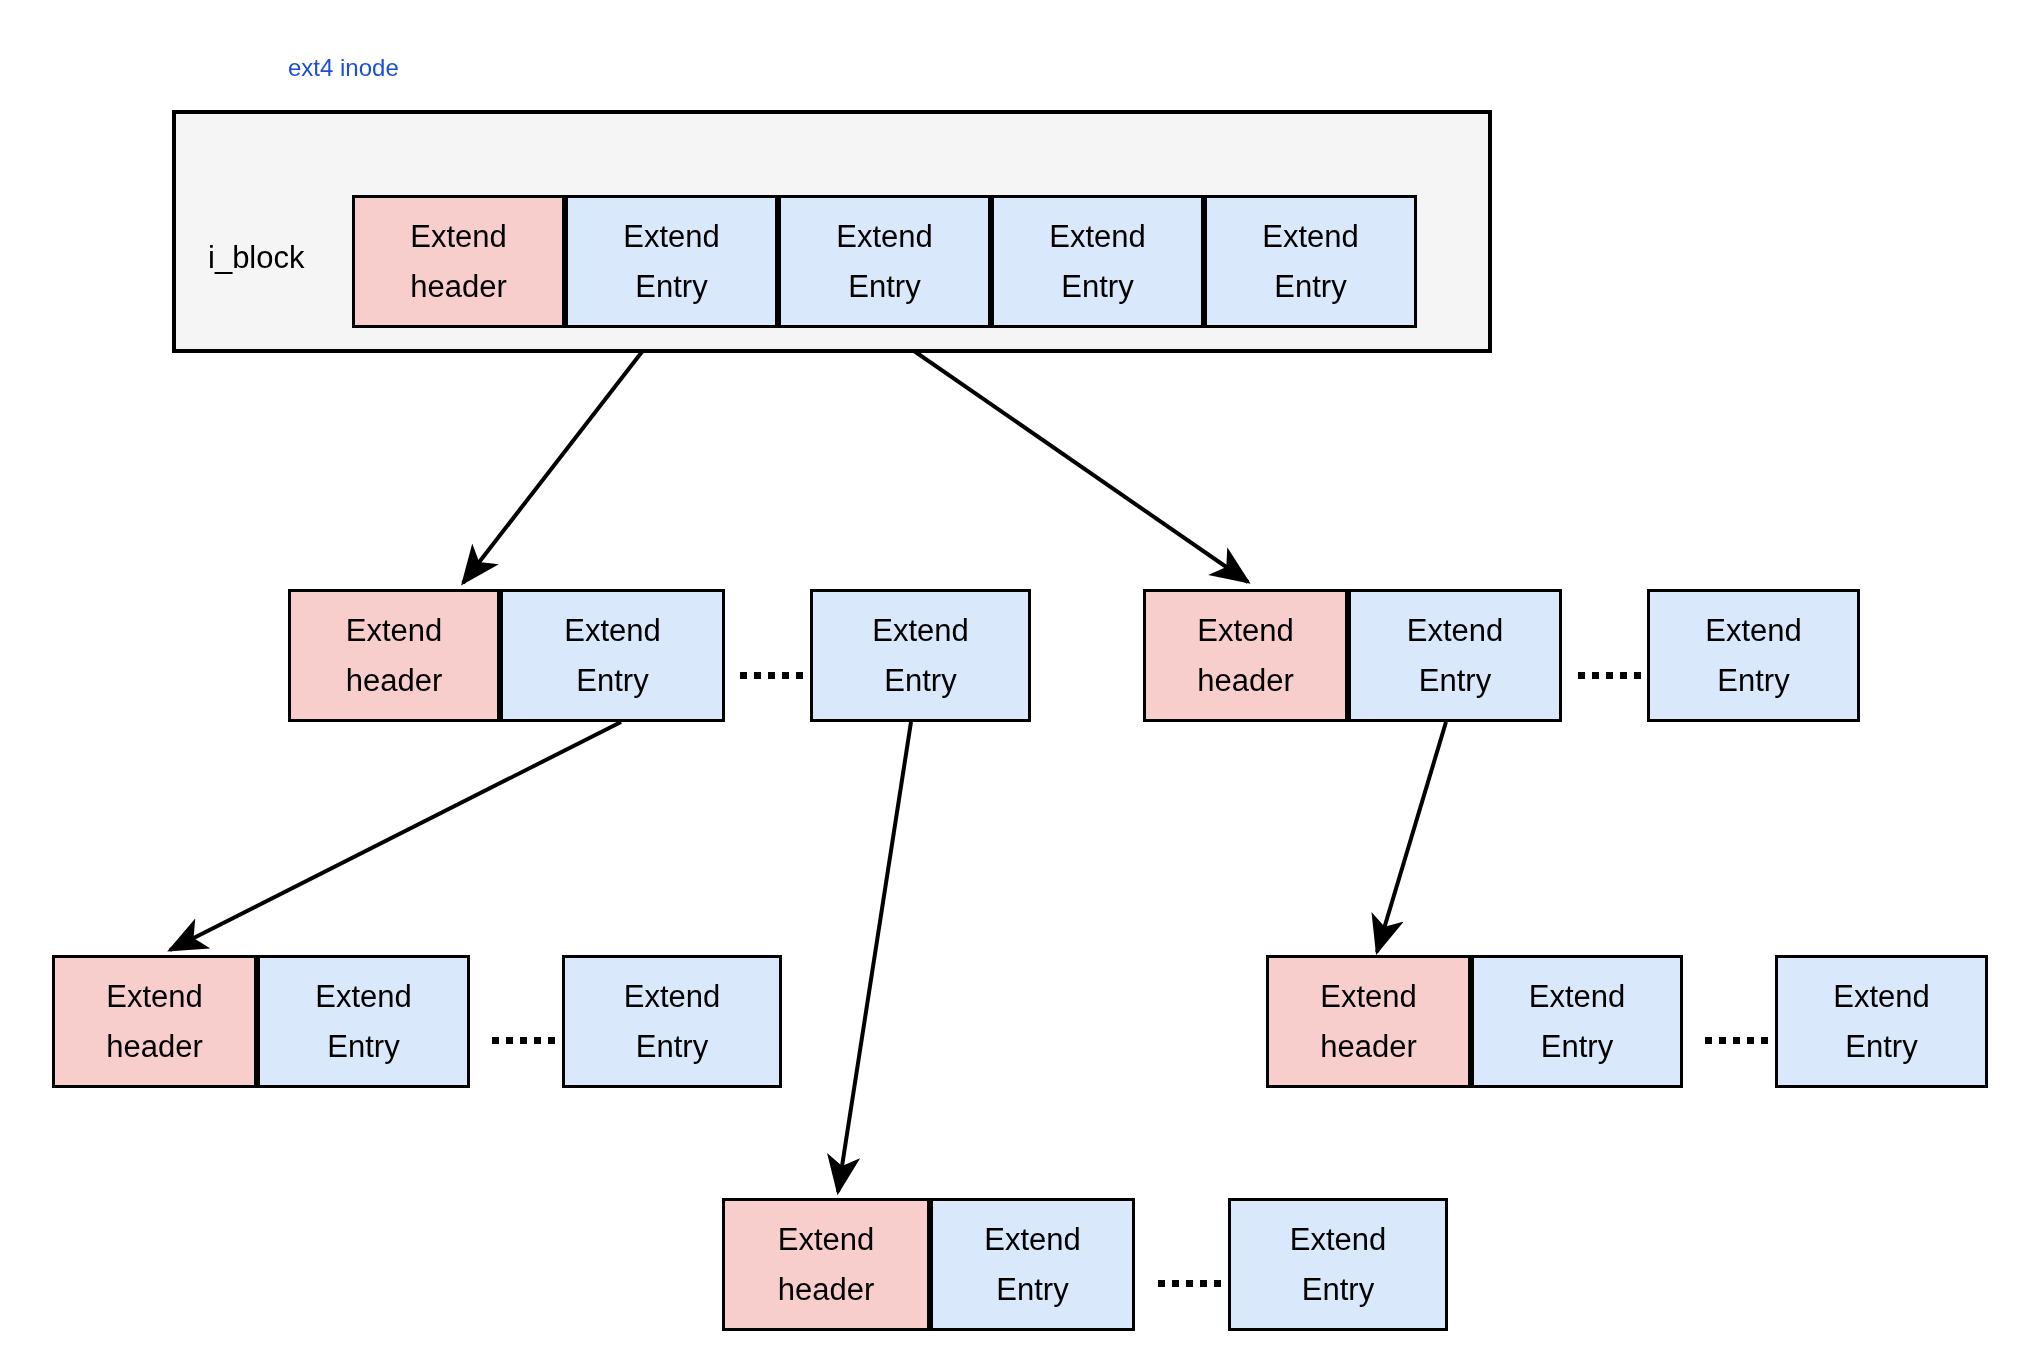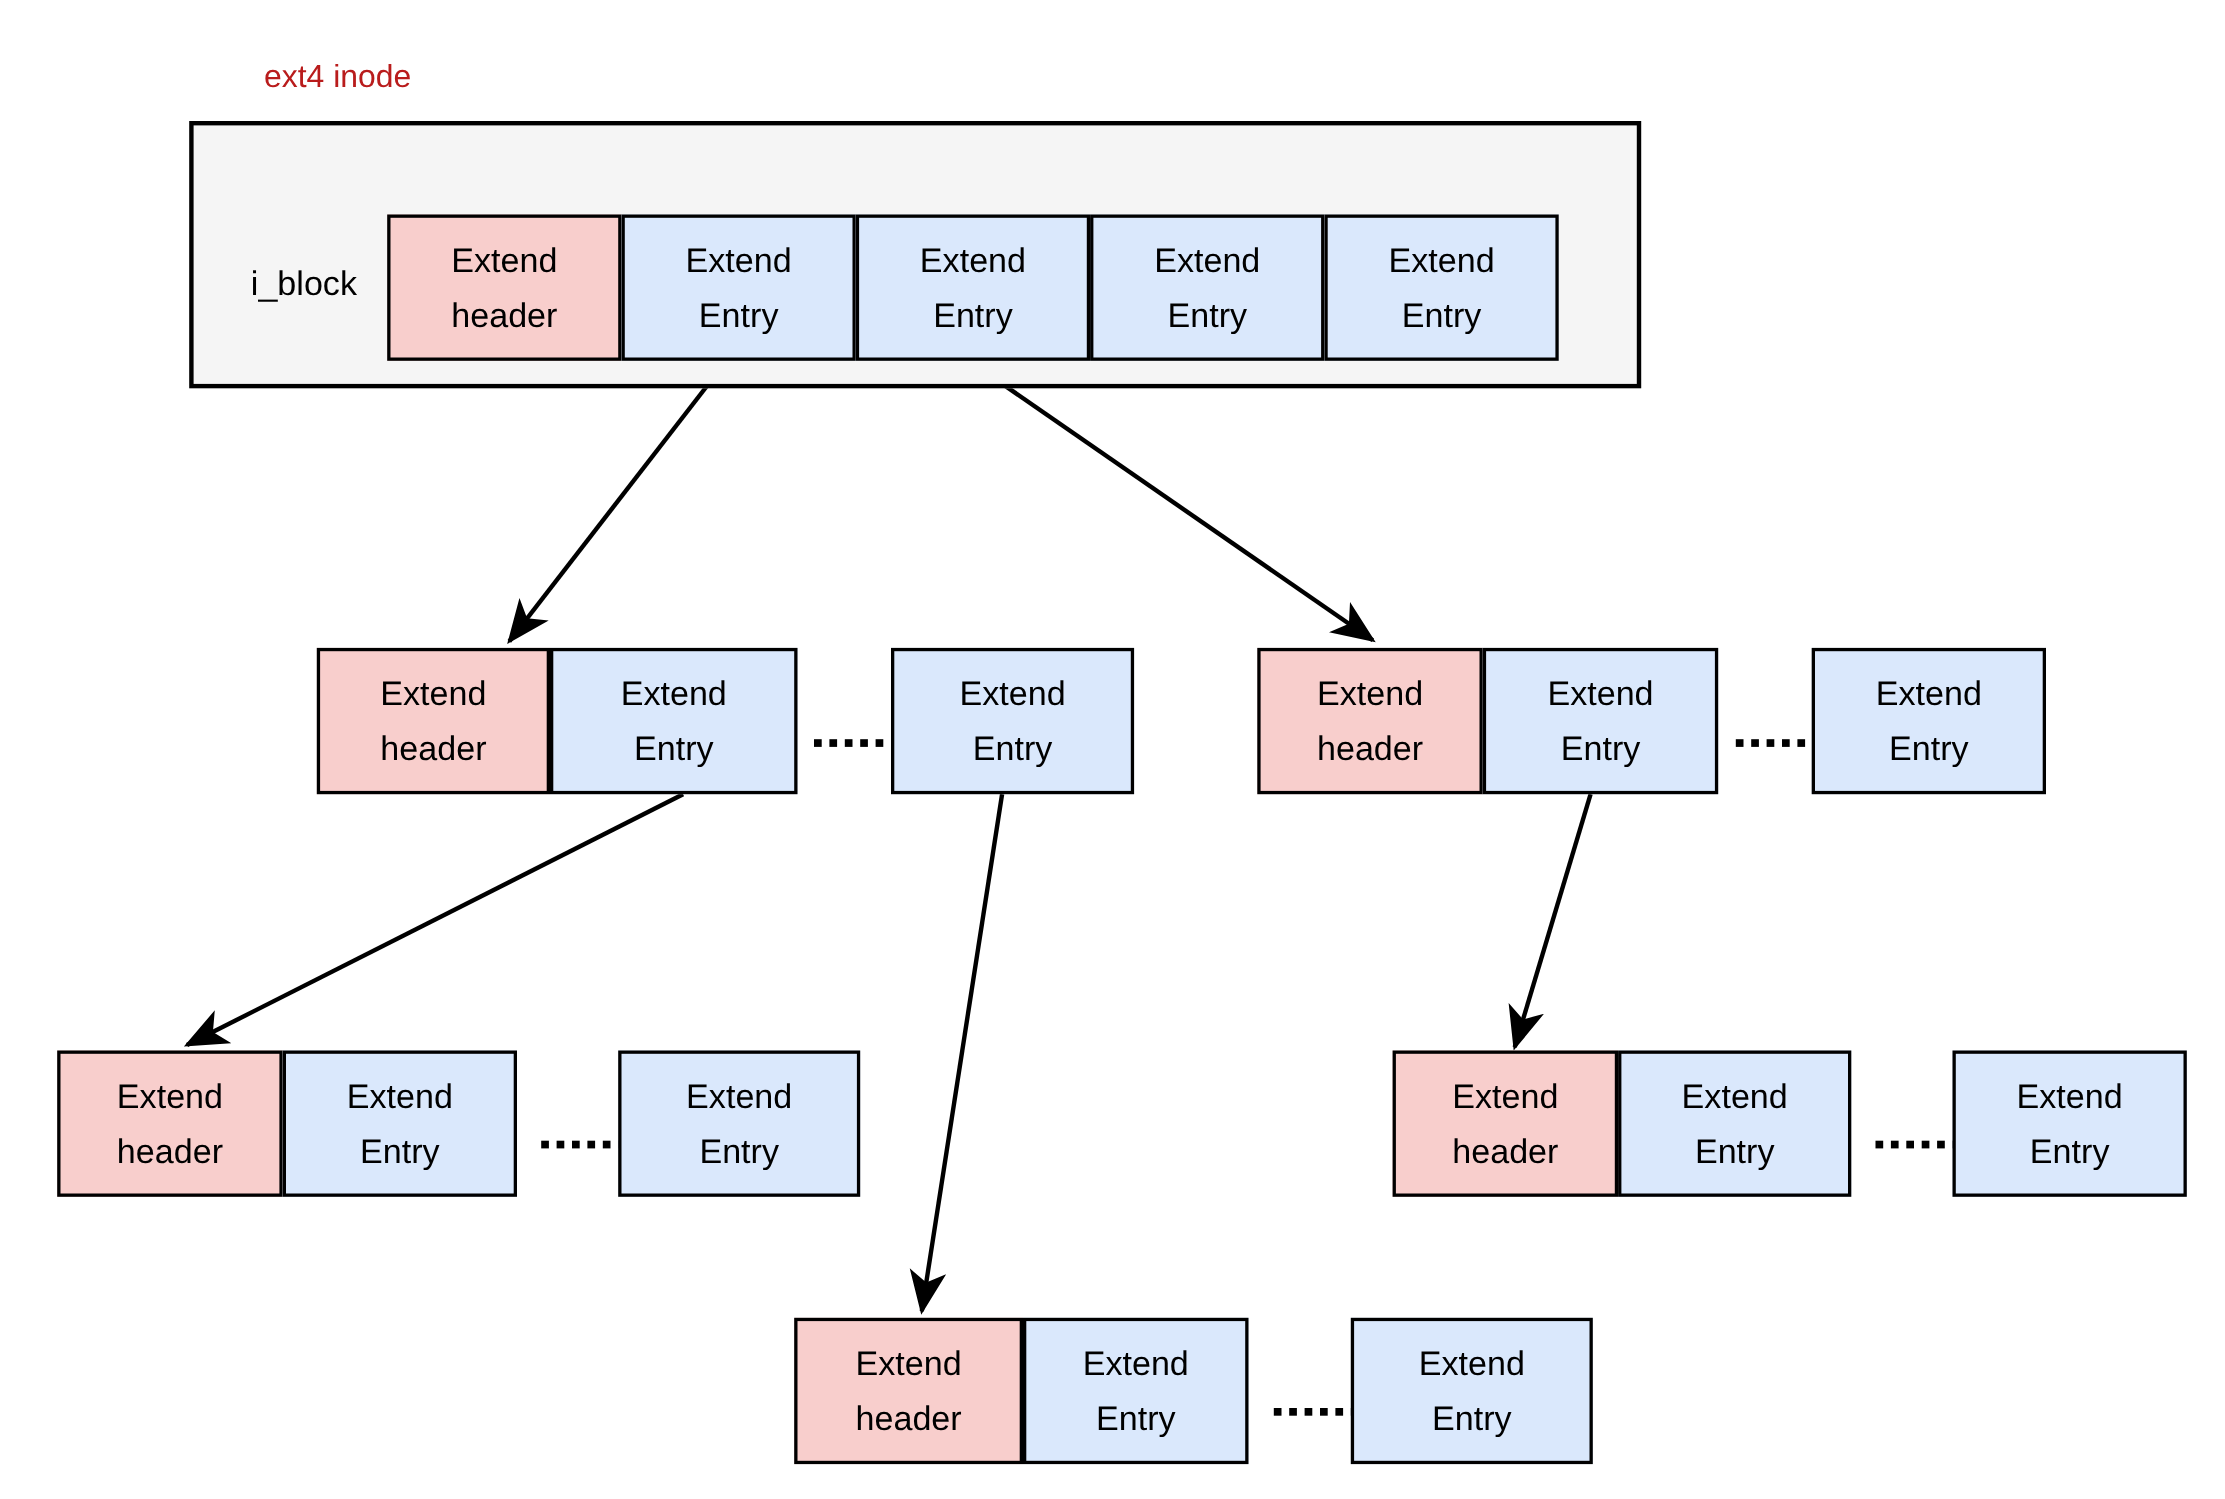--- a/index.html
+++ b/index.html
@@ -20,43 +20,43 @@
   #edges {
     position: absolute;
     left: 0;
     top: 0;
     width: 2023px;
     height: 1363px;
     pointer-events: none;
   }
   .node-label {
     position: absolute;
-    font-size: 29px;
-    color: #b91c1c;
+    font-size: 24px;
+    color: #1d4ed8;
     white-space: nowrap;
     line-height: 1.1;
+    margin-left: 48px;
   }
   
   .inode-box {
     position: absolute;
     left: 172px;
     top: 110px;
     width: 1320px;
     height: 243px;
     background: #f5f5f5;
     border: 4px solid #000000;
     box-sizing: border-box;
   }
   .iblock-label {
     position: absolute;
     left: 208px;
     top: 240px;
     font-size: 31px;
     color: #000000;
-    margin-left: 20px;
   }
   
   .cell {
     position: absolute;
     box-sizing: border-box;
     border: 3px solid #000000;
     display: flex;
     flex-direction: column;
     align-items: center;
     justify-content: center;

